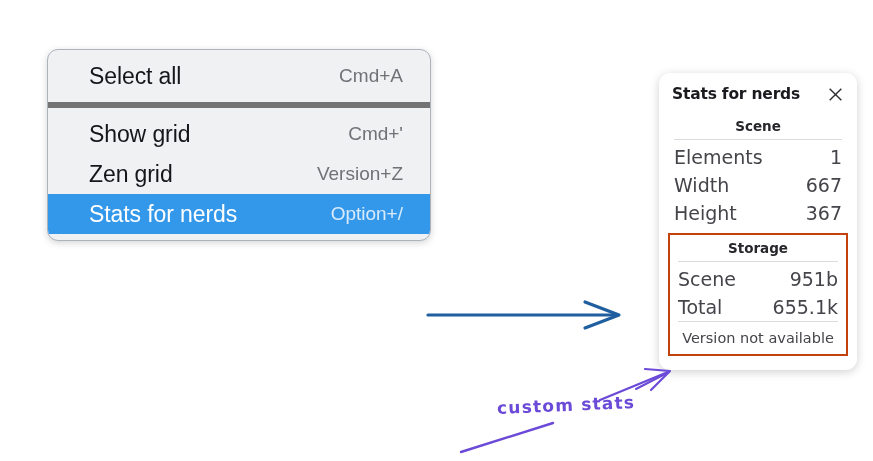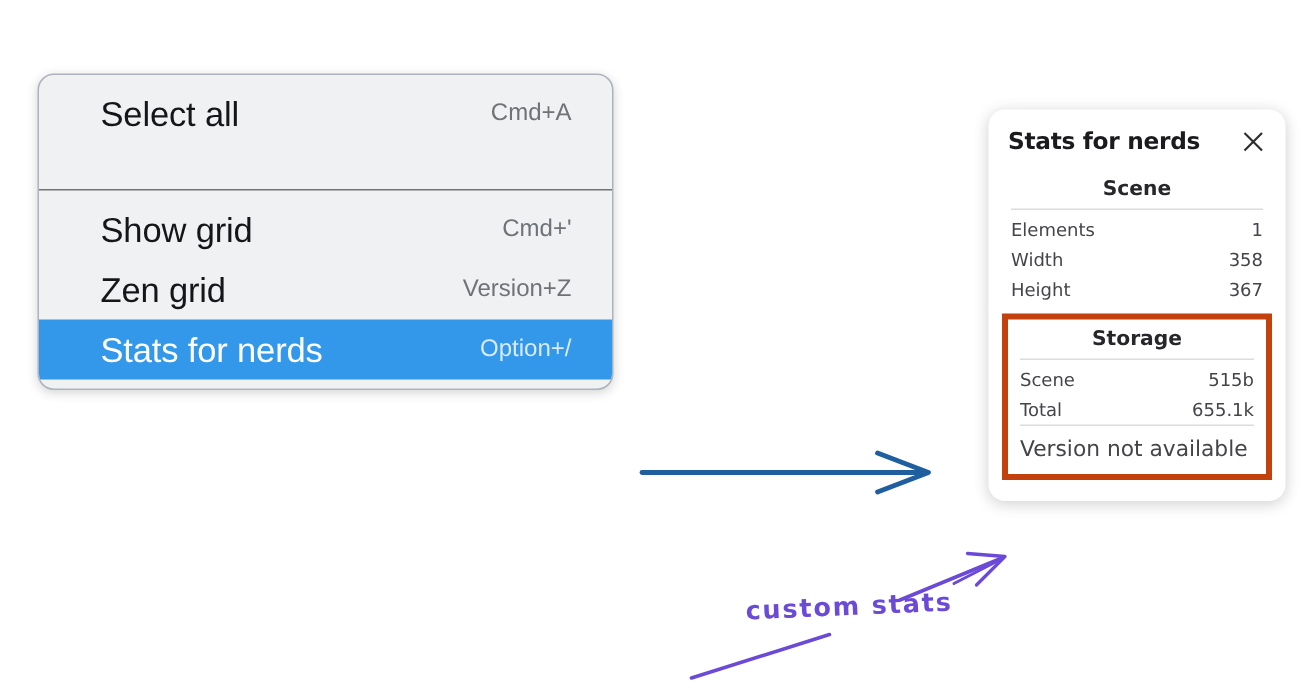--- a/index.html
+++ b/index.html
@@ -13,57 +13,56 @@
     width: 873px;
     height: 461px;
     background: #ffffff;
     overflow: hidden;
     font-family: "Liberation Sans", sans-serif;
   }
 
   
   #context-menu {
     position: absolute;
-    left: 25px;
+    left: 47px;
     top: 49px;
     width: 384px;
     background: #f0f1f3;
     border: 1px solid #adb3bd;
     border-radius: 11px;
     box-shadow: 0 2px 7px rgba(0,0,0,0.17);
     box-sizing: border-box;
     overflow: hidden;
     padding-top: 6px;
     padding-bottom: 6px;
   }
   .menu-group + .menu-group {
-    border-top: 1px solid #737373;
+    border-top: 6px solid #737373;
     padding-top: 6px;
-    margin-top: 24px;
   }
   .menu-group:first-child {
     padding-bottom: 6px;
   }
   .menu-item {
     display: flex;
     align-items: center;
     justify-content: space-between;
     height: 40px;
     padding: 0 27px 0 41px;
     box-sizing: border-box;
     cursor: default;
   }
   .menu-item .label {
     font-size: 23px;
     color: #15161a;
     letter-spacing: -0.1px;
     white-space: nowrap;
   }
   .menu-item .shortcut {
-    font-size: 16px;
+    font-size: 19px;
     color: #6f7277;
     white-space: nowrap;
   }
   .menu-item.selected {
     background: #3498ea;
   }
   .menu-item.selected .label { color: #ffffff; }
   .menu-item.selected .shortcut { color: #d8ebfb; }
 
   
@@ -106,35 +105,36 @@
   }
   .section-rule {
     height: 1px;
     background: #dcdcdf;
     margin: 0 2px 3px 2px;
   }
   .stat-row {
     display: flex;
     justify-content: space-between;
     align-items: flex-end;
-    font-size: 12px;
+    font-size: 19px;
     color: #44444a;
     padding: 3px 2px;
   }
   .stat-row .k { white-space: nowrap; }
   .stat-row .v { white-space: nowrap; }
   .single-line {
     font-size: 14.5px;
     color: #44444a;
     padding: 5px 2px 2px 2px;
     white-space: nowrap;
+    text-align: center;
   }
   
   #custom-block {
-    border: 4px solid #c2410c;
+    border: 2px solid #c2410c;
     margin: 6px -4px 0 -4px;
     padding: 2px 6px 6px 6px;
   }
 
   
   .anno {
     position: absolute;
     pointer-events: none;
   }
   #anno-text {
@@ -193,36 +193,36 @@
 
     <div>
       <div class="section-head">Scene</div>
       <div class="section-rule"></div>
       <div class="stat-row">
         <span class="k">Elements</span>
         <span class="v">1</span>
       </div>
       <div class="stat-row">
         <span class="k">Width</span>
-        <span class="v">358</span>
+        <span class="v">667</span>
       </div>
       <div class="stat-row">
         <span class="k">Height</span>
         <span class="v">367</span>
       </div>
     </div>
 
     <div id="custom-block">
 
       <div>
         <div class="section-head">Storage</div>
         <div class="section-rule"></div>
         <div class="stat-row">
           <span class="k">Scene</span>
-          <span class="v">515b</span>
+          <span class="v">951b</span>
         </div>
         <div class="stat-row">
           <span class="k">Total</span>
           <span class="v">655.1k</span>
         </div>
       </div>
 
       <div>
         <div class="section-rule"></div>
         <div class="single-line">Version not available</div>

